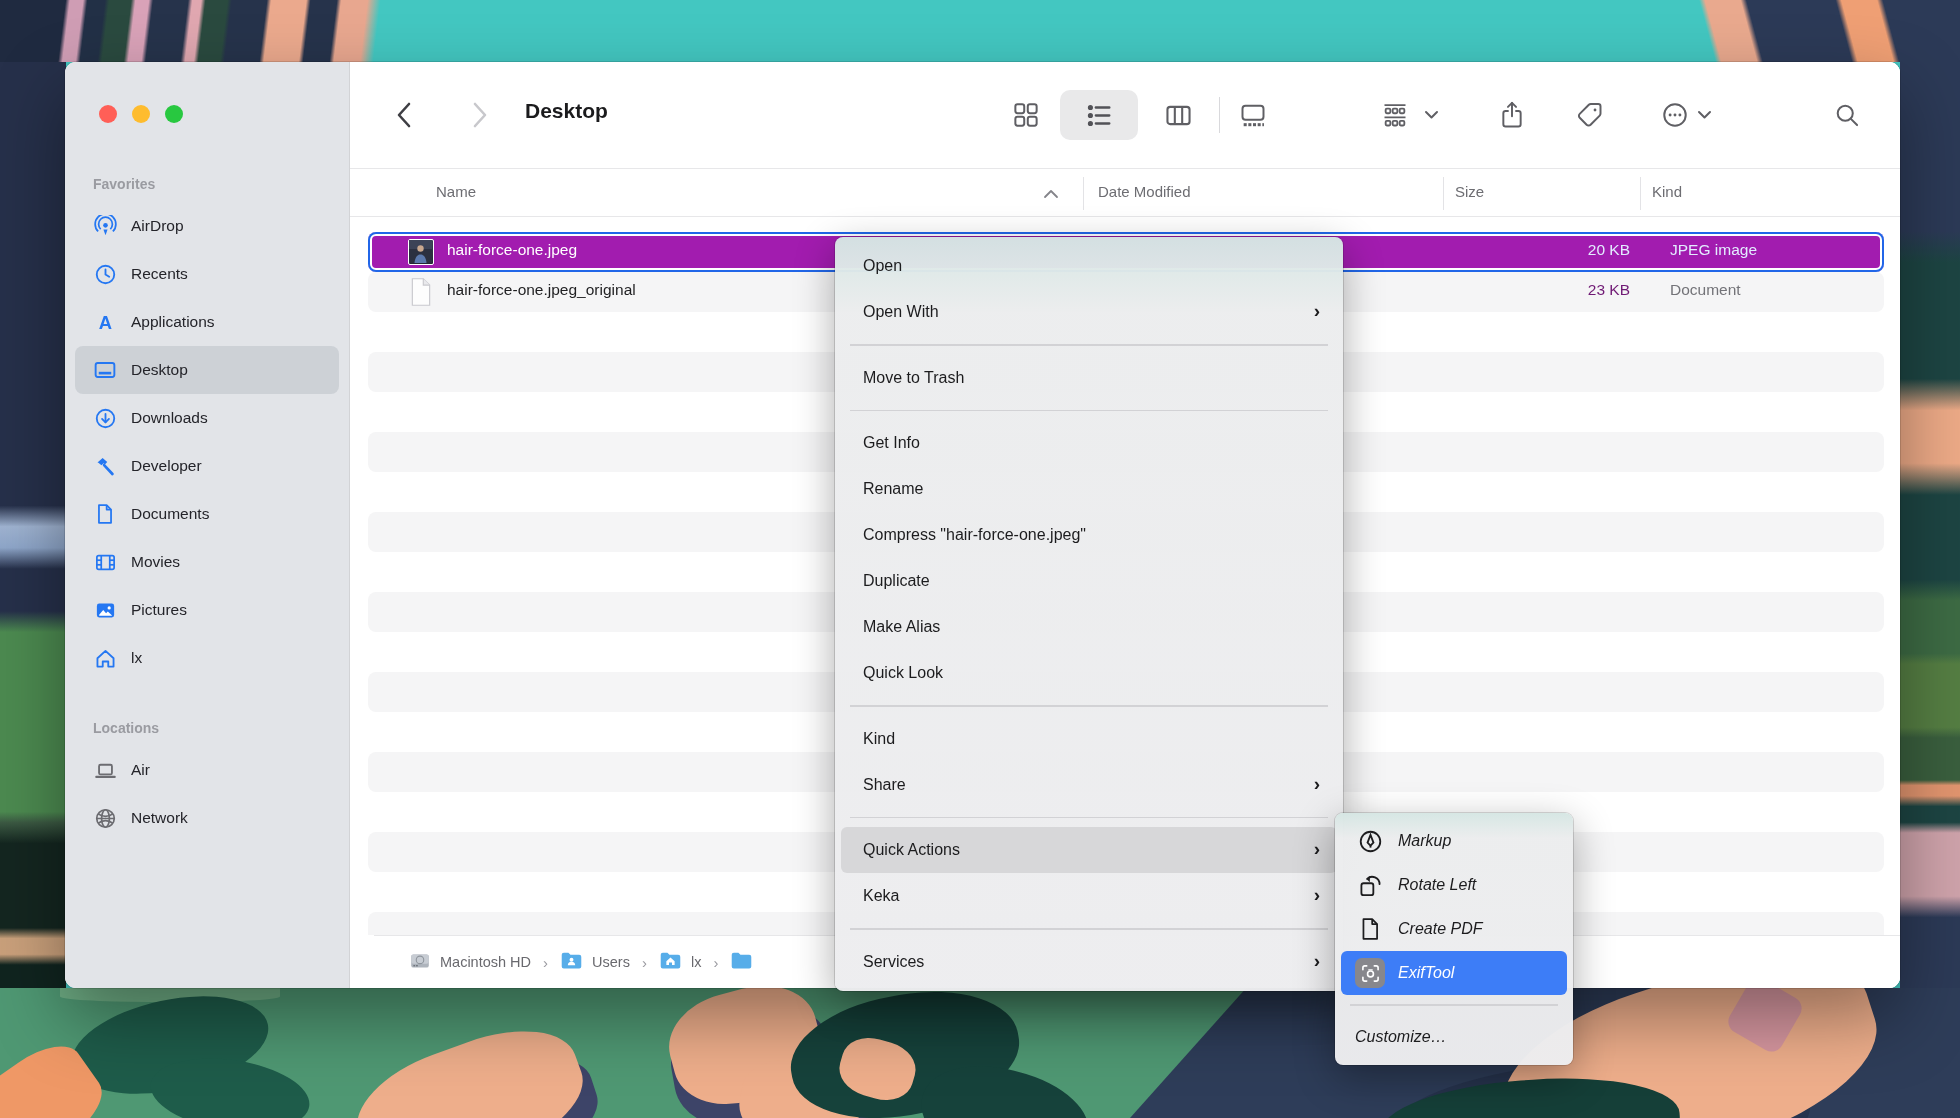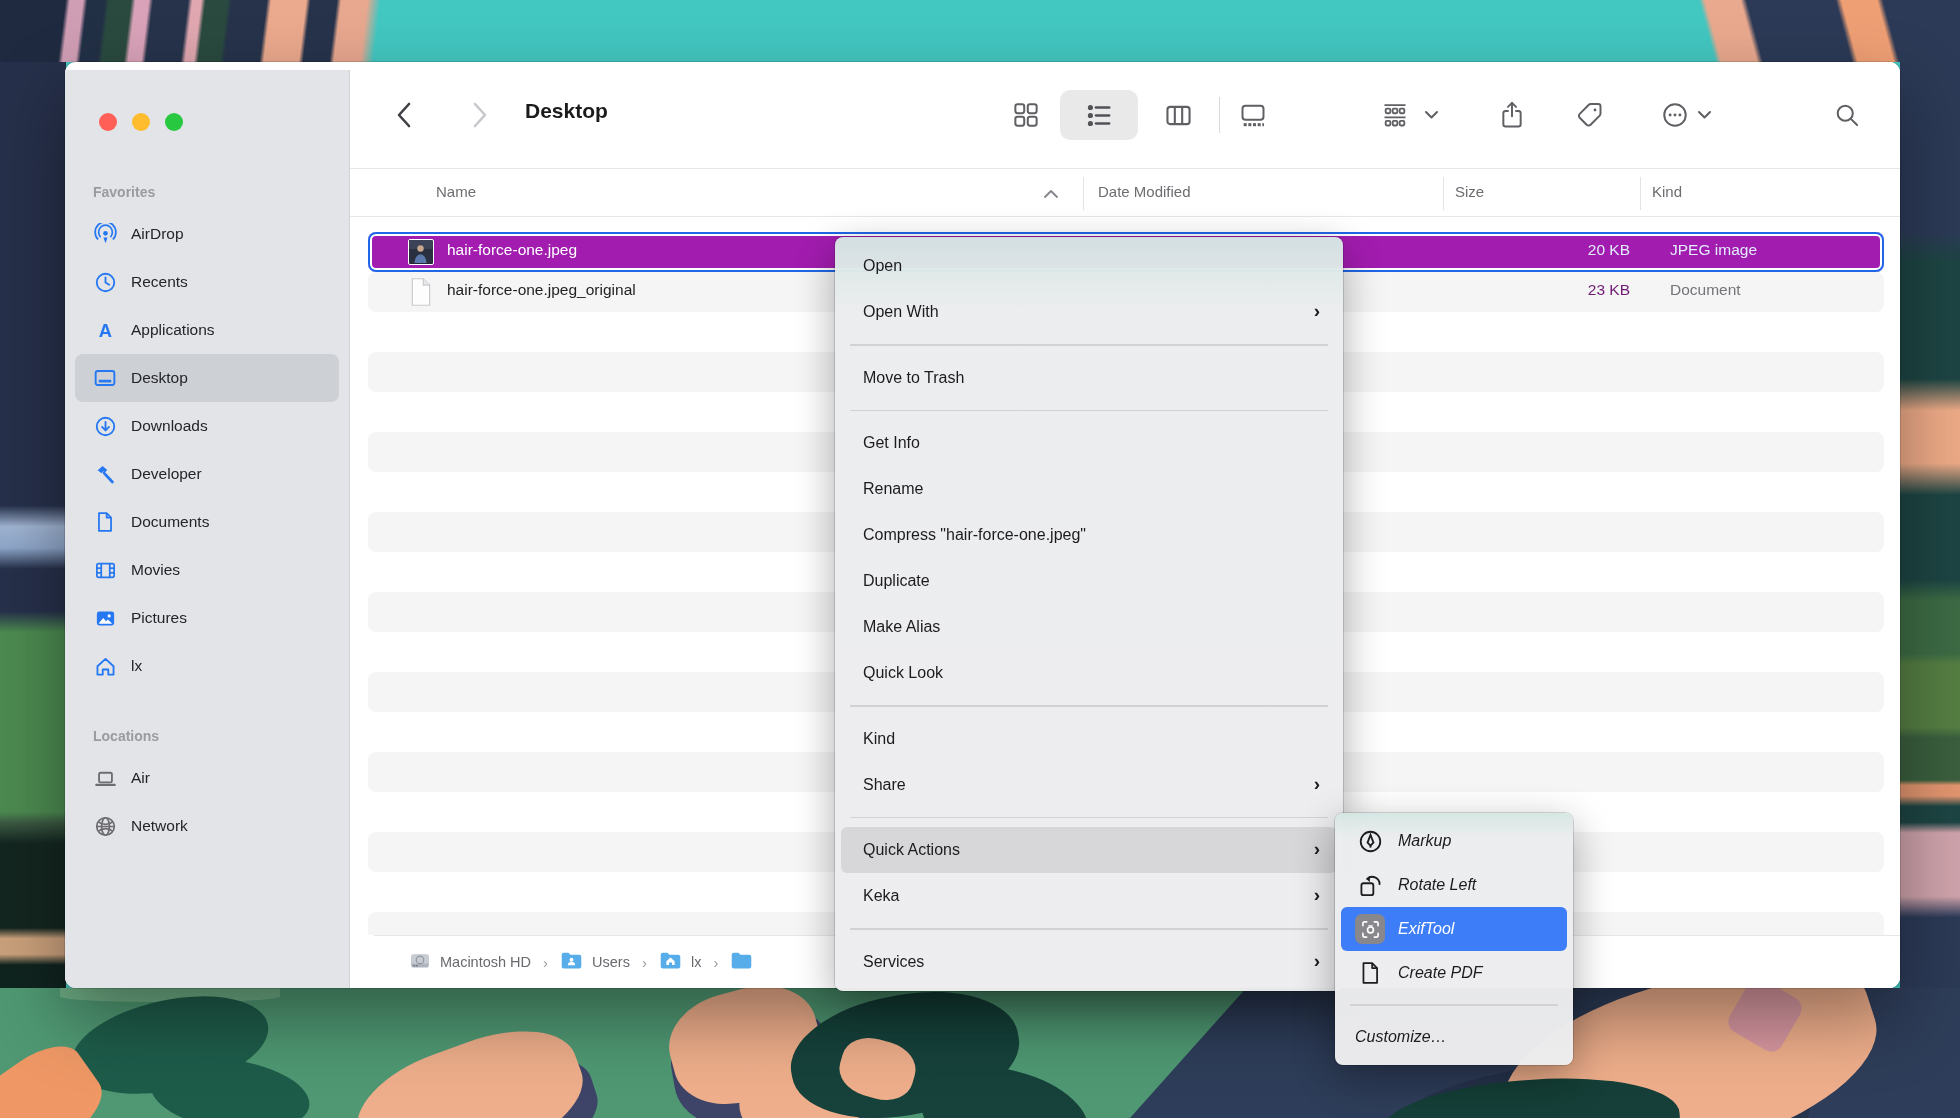--- a/index.html
+++ b/index.html
@@ -22,21 +22,21 @@
   #wp-bottom-green::before { content:""; position:absolute; left:60px; top:0; width:220px; height:14px; background:#6fae85; border-radius:0 0 40% 40%; }
   #wp-bottom-navy { left:1130px; top:988px; width:830px; height:130px; background:#2e3d59; clip-path:polygon(14% 0,100% 0,100% 100%,0 100%); }
   .stone { position:absolute; background:#eeae8b; border-radius:42%; }
   .stone-shadow { position:absolute; background:#3d4468; border-radius:42%; }
   .leafblob { position:absolute; background:#16423b; border-radius:48%; }
   .fern { position:absolute; background:#1e5c4a; border-radius:50%; }
 
   
   #window { left:65px; top:62px; width:1835px; height:926px; border-radius:11px; overflow:hidden;
     background:#ffffff; box-shadow:0 30px 70px rgba(0,0,0,.38), 0 0 0 1px rgba(0,0,0,.12); z-index:2; }
-  #sidebar { position:absolute; left:0; top:0; width:285px; height:100%; background:#e2e4e8; border-right:1px solid #d2d3d6;margin-top:8px; }
+  #sidebar { position:absolute; left:0; top:0; width:285px; height:100%; background:#e2e4e8; border-right:1px solid #d2d3d6; }
   .traffic { position:absolute; top:43px; left:34px; display:flex; gap:15px; }
   .tl { width:18px; height:18px; border-radius:50%; }
   .tl.red{ background:#ff5f57; } .tl.yellow{ background:#febc2e; } .tl.green{ background:#28c840; }
   #side-list { position:absolute; left:0; top:104px; width:100%; }
   .side-title { height:36px; padding:10px 0 0 28px; font-size:14px; font-weight:700; color:#9a9ba1; }
   .side-title.second { margin-top:28px; }
   .side-item { height:48px; margin:0 10px; padding-left:18px; display:flex; align-items:center; gap:14px; border-radius:8px; font-size:15.5px; color:#24242a; }
   .side-item.selected { background:#cdd1d6; }
   .side-ic { width:24px; height:24px; display:flex; align-items:center; justify-content:center; flex:0 0 24px; }
 
@@ -506,36 +506,36 @@
     <div class="menu-item">
       <span class="sub-ic">
         <svg width="25" height="25" viewBox="0 0 22 22" fill="none" stroke="#1d1d1f" stroke-width="1.6" stroke-linecap="round" stroke-linejoin="round">
           <rect x="3" y="9" width="10.5" height="10.5" rx="2"></rect>
           <path d="M8 5.2 a6.5 6.5 0 0 1 11 4.6"></path>
           <path d="M10.5 2.6 L7.6 5.4 L10.4 8.2" fill="#1d1d1f" stroke="none"></path>
         </svg>
       </span>
       <span>Rotate Left</span>
     </div>
+    <div class="menu-item">
+      <span class="sub-ic">
+        <svg width="24" height="24" viewBox="0 0 22 22" fill="none" stroke="#1d1d1f" stroke-width="1.6" stroke-linejoin="round">
+          <path d="M5 2 H13 L17.5 6.5 V20 H5 z"></path>
+          <path d="M13 2 V6.5 H17.5"></path>
+        </svg>
+      </span>
+      <span>Create PDF</span>
+    </div>
     <div class="menu-item blue">
       <span class="exif-badge">
         <svg width="19" height="19" viewBox="0 0 20 20" fill="none" stroke="#fff" stroke-width="1.7" stroke-linecap="round">
           <path d="M2 6 V4 a2 2 0 0 1 2 -2 h2 M14 2 h2 a2 2 0 0 1 2 2 v2 M18 14 v2 a2 2 0 0 1 -2 2 h-2 M6 18 H4 a2 2 0 0 1 -2 -2 v-2"></path>
           <circle cx="10" cy="10.5" r="3.1"></circle>
           <rect x="7.5" y="5.4" width="5" height="1.4" rx=".7" fill="#fff" stroke="none"></rect>
         </svg>
       </span>
       <span>ExifTool</span>
     </div>
-    <div class="menu-item">
-      <span class="sub-ic">
-        <svg width="24" height="24" viewBox="0 0 22 22" fill="none" stroke="#1d1d1f" stroke-width="1.6" stroke-linejoin="round">
-          <path d="M5 2 H13 L17.5 6.5 V20 H5 z"></path>
-          <path d="M13 2 V6.5 H17.5"></path>
-        </svg>
-      </span>
-      <span>Create PDF</span>
-    </div>
     <div class="menu-sep"></div>
     <div class="menu-item">
       <span>Customize…</span>
     </div>
   </div>
 
 </body></html>

